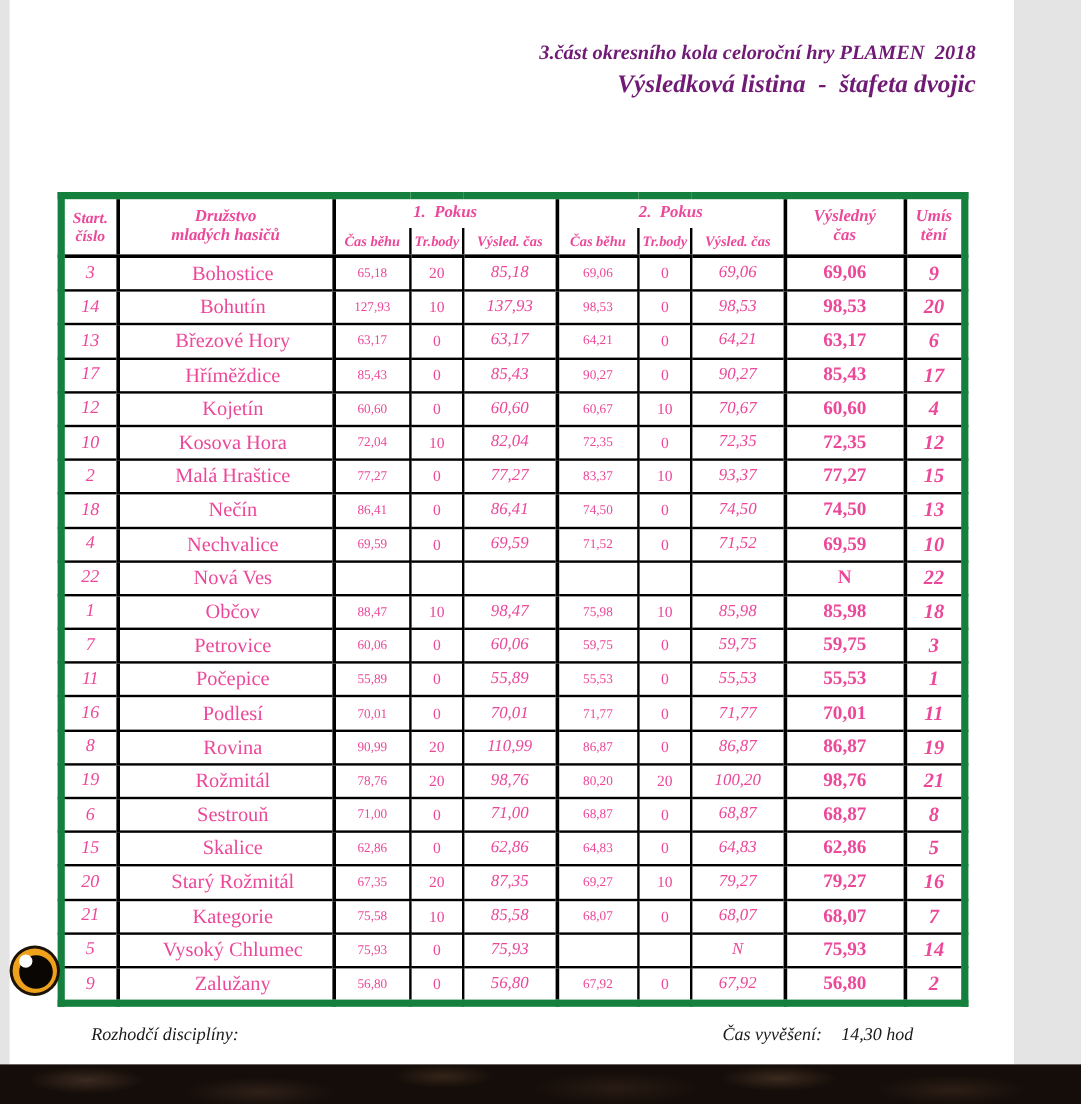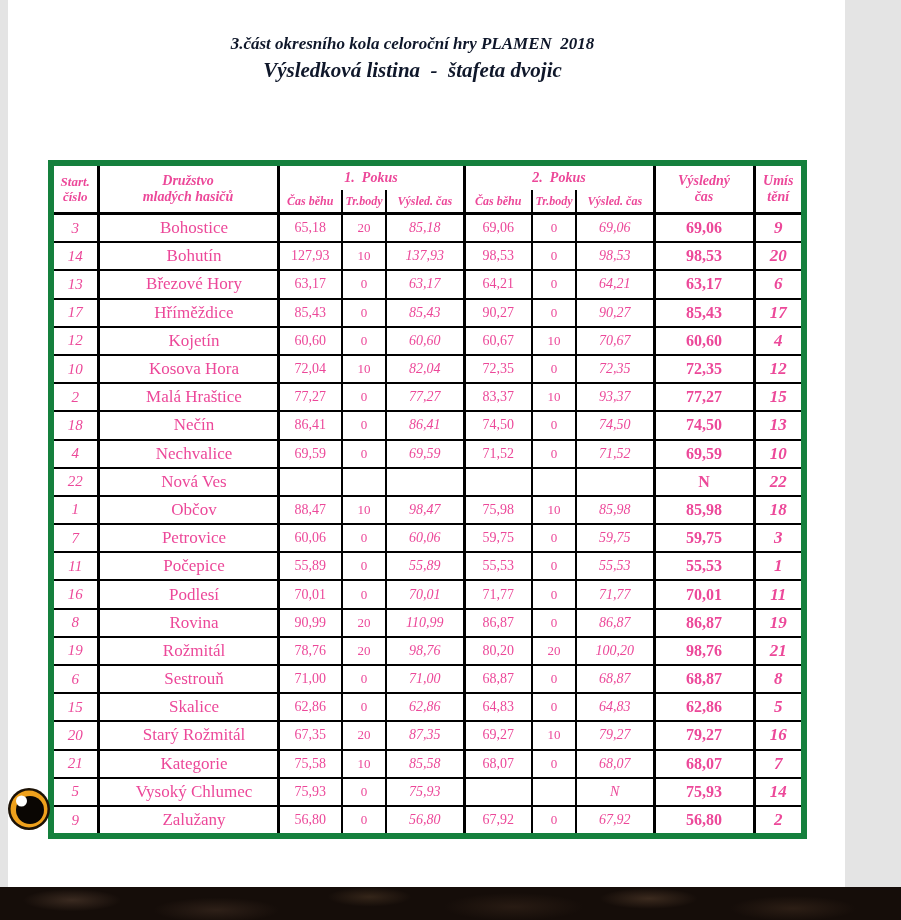--- a/index.html
+++ b/index.html
@@ -6,21 +6,21 @@
   body{
     width:901px;height:920px;position:relative;overflow:hidden;
     background:#e4e4e4;
     font-family:"Liberation Serif","DejaVu Serif",serif;
   }
   .page{
     position:absolute;left:8px;top:0;width:837px;height:887px;
     background:#ffffff;
   }
   
-  .titles{position:absolute;left:28px;top:32px;width:753px;text-align:center;color:#0f172a;}
+  .titles{position:absolute;left:52px;top:32px;width:753px;text-align:right;color:#701a75;}
   .titles div{white-space:pre;}
   .t1{font-size:17px;font-weight:bold;font-style:italic;line-height:24px;}
   .t2{font-size:16px;font-style:italic;line-height:26px;}
   .t3{font-size:21px;font-weight:bold;font-style:italic;line-height:29px;}
   .t4{font-size:19px;font-weight:bold;font-style:italic;line-height:27px;}
   
   table.results{
     position:absolute;left:40px;top:160px;width:753px;
     border-collapse:collapse;table-layout:fixed;
     border:6px solid #15803d;color:#ec4899;
@@ -32,21 +32,21 @@
   .nt{border-top-width:0 !important;}
   .h-top th{height:24px;}
   .h-small{font-size:13px;line-height:15px;}
   .h-team{font-size:14px;line-height:16px;}
   .h-group{font-size:14px;white-space:pre;}
   .h-sub th{font-size:12px;height:22px;border-bottom-width:3px !important;}
   .h-bb{border-bottom-width:3px !important;}
   .results tbody td{height:26.2px;text-align:center;vertical-align:middle;}
   .c-start{font-size:15px;font-style:italic;}
   .c-team{font-size:17px;text-align:right;padding-left:12px !important;}
-  .c-run{font-size:14px;margin-top:24px;}
+  .c-run{font-size:11px;margin-top:24px;}
   .c-pen{font-size:13px;}
   .c-total{font-size:14px;font-style:italic;}
   .c-final{font-size:16px;font-weight:bold;}
   .c-place{font-size:17px;font-weight:bold;font-style:italic;}
   
   .footer{
     position:absolute;left:40px;top:855px;width:753px;
     display:flex;justify-content:space-between;
     font-style:italic;font-size:15px;color:#1a1a1a;
   }
@@ -382,20 +382,26 @@
     <td class="c-total">56,80</td>
     <td class="c-run bl">67,92</td>
     <td class="c-pen">0</td>
     <td class="c-total">67,92</td>
     <td class="c-final bl">56,80</td>
     <td class="c-place bl">2</td>
   </tr>
       </tbody>
   </table>
 
+  <div class="footer">
+    <span class="fl">Rozhodčí disciplíny:</span>
+    <span class="fr">
+      <span>Čas vyvěšení:</span><span class="val">14,30 hod</span>
+    </span>
+  </div>
 
 </div>
 
 <div class="desk-band"></div>
 
 <svg class="eye" viewBox="0 0 44 44" aria-hidden="true">
   <circle cx="22" cy="22" r="21" fill="#1c1206"></circle>
   <circle cx="22" cy="22" r="18.5" fill="#efa11c"></circle>
   <circle cx="23" cy="23" r="14" fill="#0a0603"></circle>
   <circle cx="14.5" cy="14" r="5.5" fill="#ffffff"></circle>

